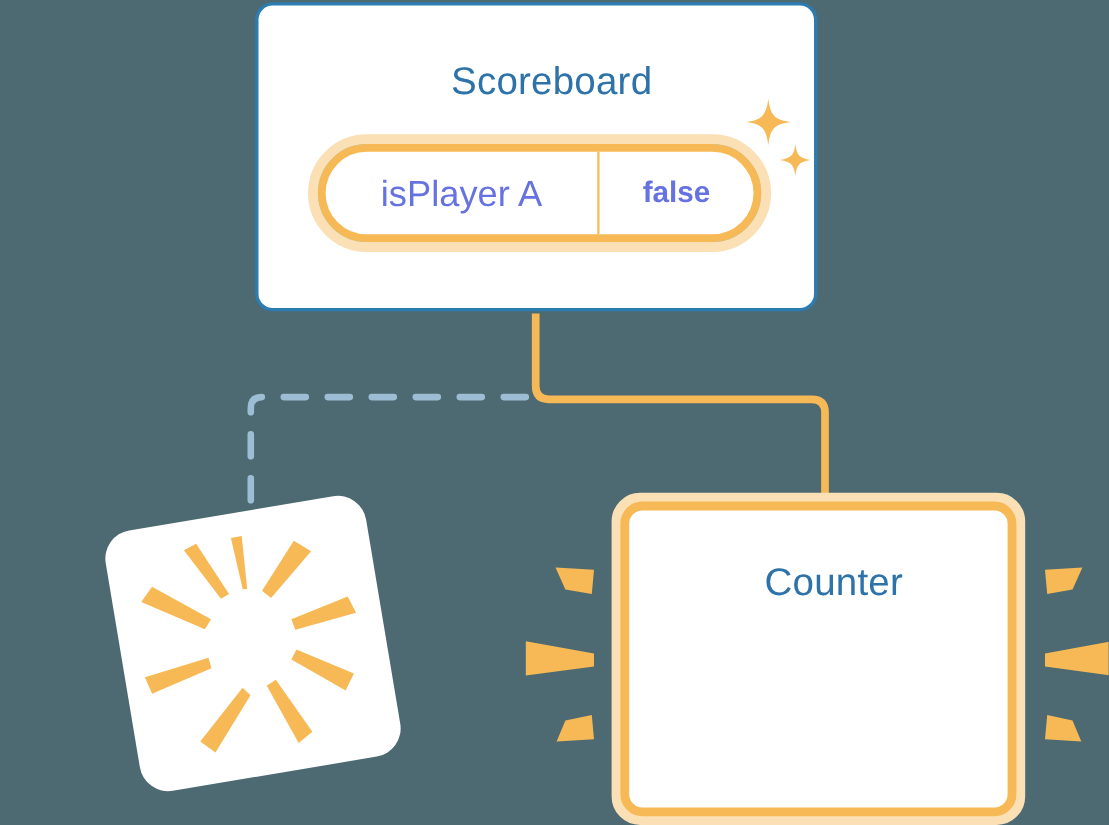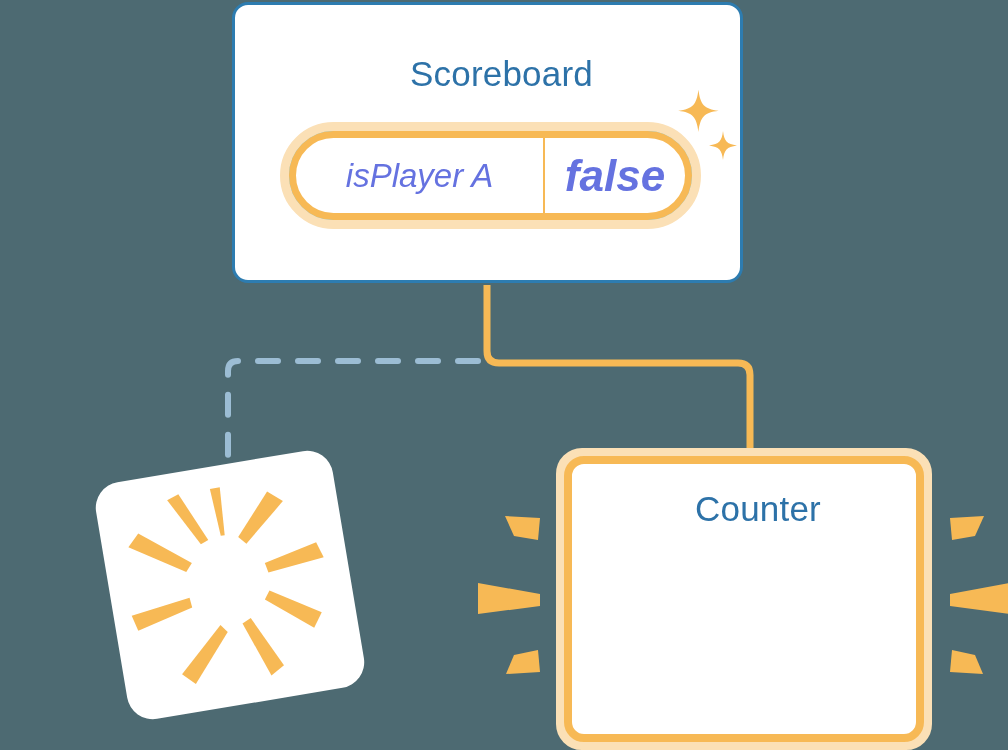--- a/index.html
+++ b/index.html
@@ -67,21 +67,20 @@
   .pill-orange-wrap {
     position: absolute;
     left: 45px;
     top: 117px;
     width: 421px;
     height: 107px;
     box-sizing: border-box;
     border: 9px solid #fbe0b6;
     border-radius: 999px;
     background: #7dd3fc;
-    font-style: italic;
   }
   .pill-orange {
     position: absolute;
     inset: 0;
     box-sizing: border-box;
     border: 7px solid #f7b955;
     border-radius: 999px;
     background: #ffffff;
     display: flex;
     align-items: stretch;
@@ -95,21 +94,21 @@
     font-size: 33px;
     font-weight: 400;
     border-right: 2px solid #f7b955;
   }
   .pill-orange .pill-val {
     flex: 1 1 auto;
     display: flex;
     align-items: center;
     justify-content: center;
     color: #6572e0;
-    font-size: 44px;
+    font-size: 27px;
     font-weight: 700;
   }
 
   
   .sparkle {
     position: absolute;
     z-index: 7;
   }
 
   
@@ -127,21 +126,21 @@
   }
   .card-counter-inner {
     position: absolute;
     inset: 0;
     box-sizing: border-box;
     border: 8px solid #f7b955;
     border-radius: 20px;
     background: #ffffff;
   }
   .card-counter .card-title-blue {
-    margin-top: 27px;
+    margin-top: 48px;
   }
   .pill-plain {
     position: absolute;
     left: 54px;
     top: 137px;
     width: 252px;
     height: 91px;
     box-sizing: border-box;
     border: 2px solid #6572e0;
     border-radius: 999px;

